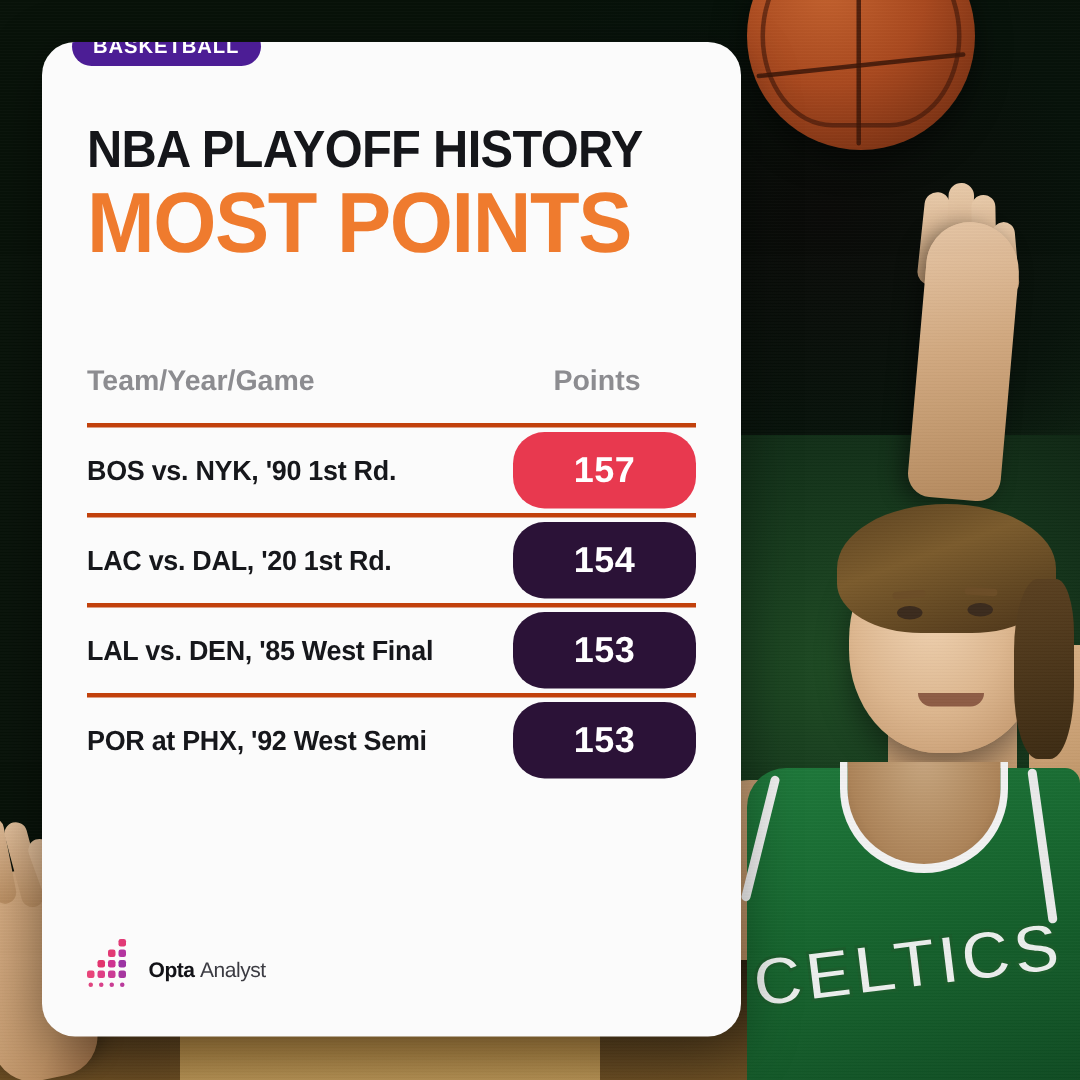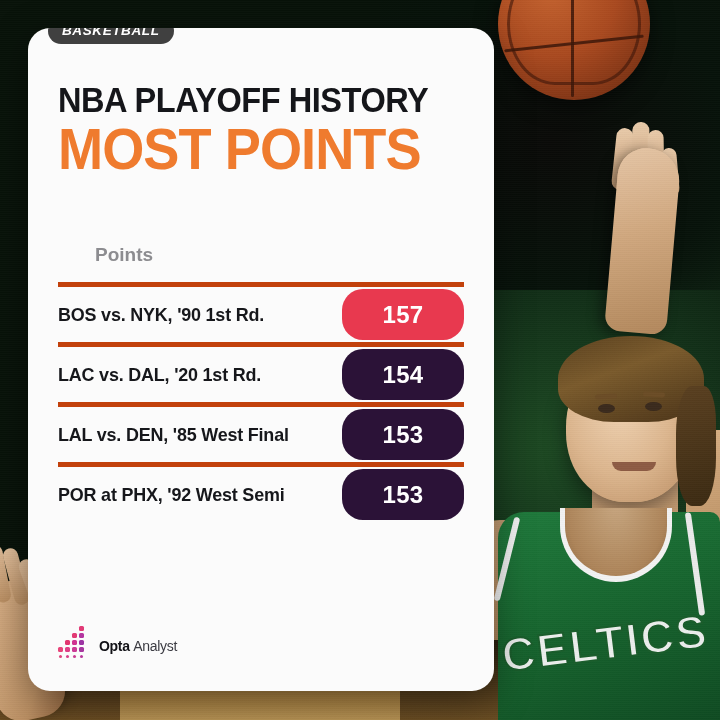--- a/index.html
+++ b/index.html
@@ -183,31 +183,30 @@
     background: #fbfbfb;
     border-radius: 22px;
     box-shadow: 0 10px 38px rgba(0,0,0,.38);
     overflow: hidden;
   }
 
   
   .badge {
     position: absolute;
     left: 20px; top: -10px;
-    background: #404040;
+    background: #4c1d95;
     color: #ffffff;
     font-weight: 700;
     font-size: 13.5px;
     letter-spacing: .6px;
     padding: 5px 14px 6px 14px;
     border-radius: 14px;
     z-index: 5;
     font-family: "Liberation Sans", sans-serif;
     white-space: nowrap;
-    font-style: italic;
   }
 
   .card-inner { padding: 54px 30px 0 30px; }
 
   .title-1 {
     color: #15161a;
     font-weight: 700;
     font-size: 35px;
     letter-spacing: -0.5px;
     line-height: 1.0;
@@ -246,21 +245,21 @@
     width: 132px;
     text-align: center;
   }
 
   .rows { margin-top: 2px; }
 
   .row {
     display: flex;
     align-items: center;
     height: 60px;
-    border-top: 5px solid #c2410c;
+    border-top: 3px solid #c2410c;
   }
   .row-label {
     flex: 1;
     color: #16171b;
     font-size: 18.5px;
     font-weight: 700;
     letter-spacing: -0.2px;
     white-space: nowrap;
     transform: scaleX(.97);
     transform-origin: left center;
@@ -357,20 +356,21 @@
 
     <div class="badge">BASKETBALL</div>
 
     <div class="card-inner">
 
       <div class="title-1">NBA PLAYOFF HISTORY</div>
 
       <div class="title-2">MOST POINTS</div>
 
       <div class="head-row">
+        <div class="head-team">Team/Year/Game</div>
         <div class="head-points">Points</div>
       </div>
 
       <div class="rows" id="rows">
           <div class="row">
             <div class="row-label">BOS vs. NYK, '90 1st Rd.</div>
             <div class="pill" style="background: rgb(232, 57, 79);">157</div>
           </div>
           <div class="row">
             <div class="row-label">LAC vs. DAL, '20 1st Rd.</div>

